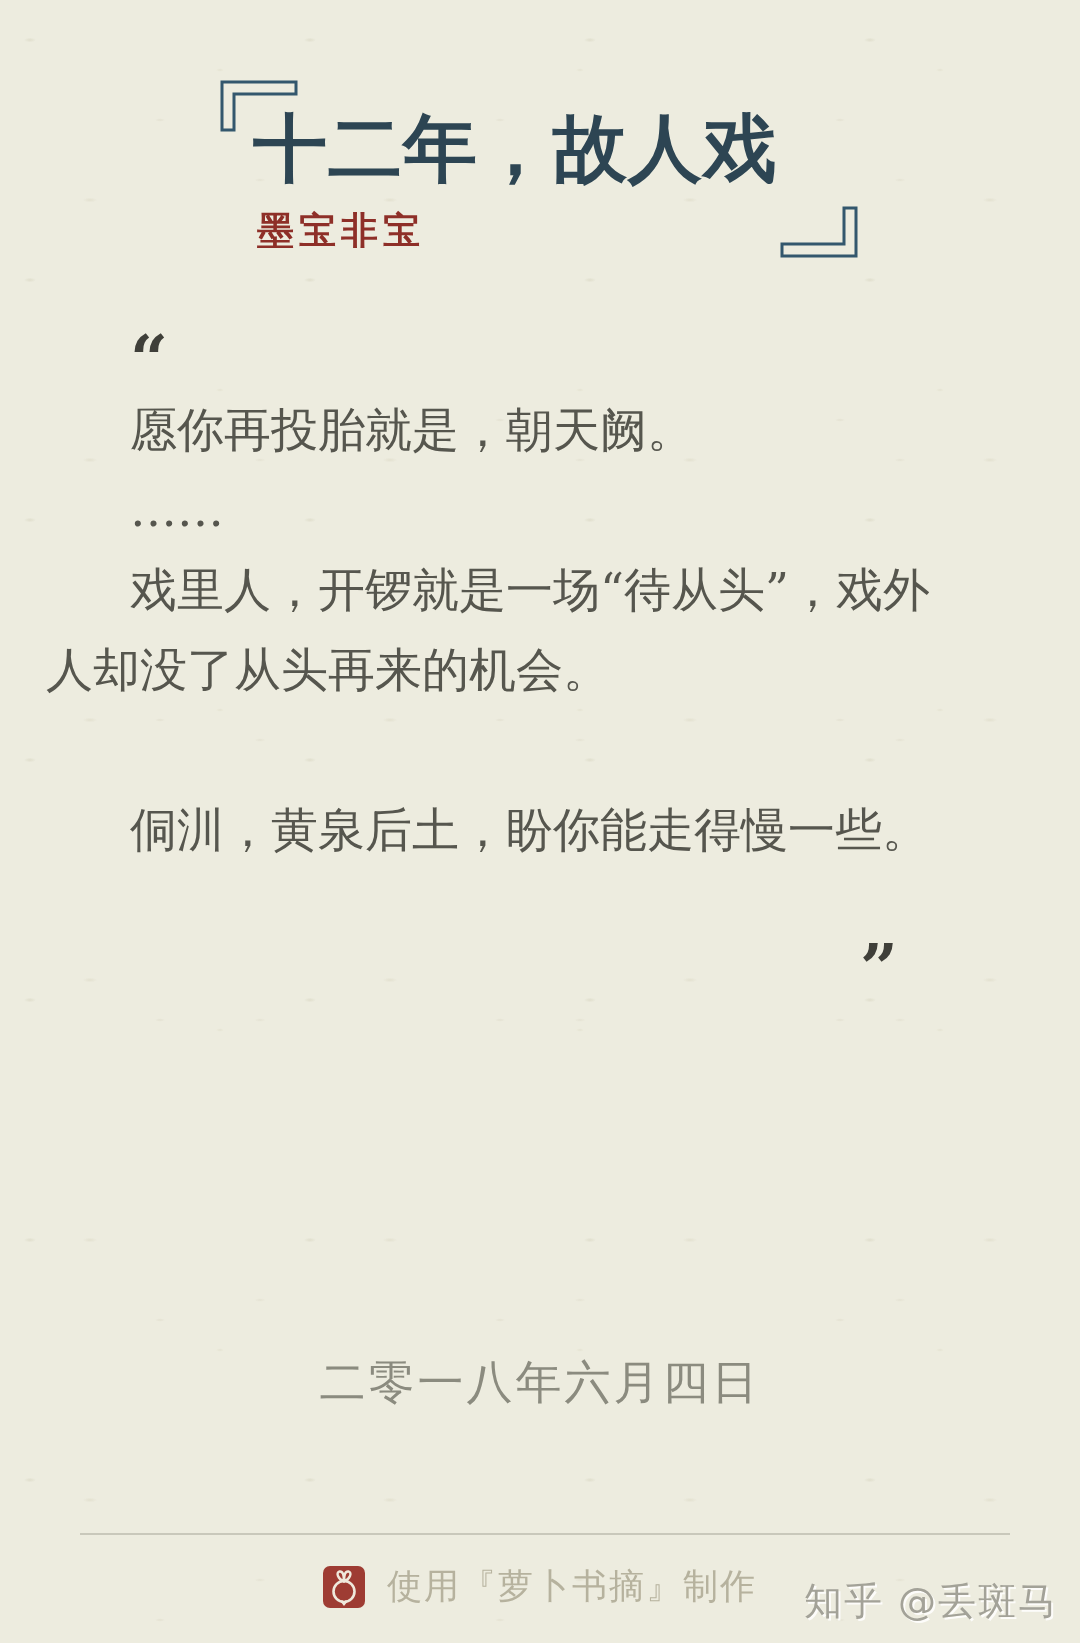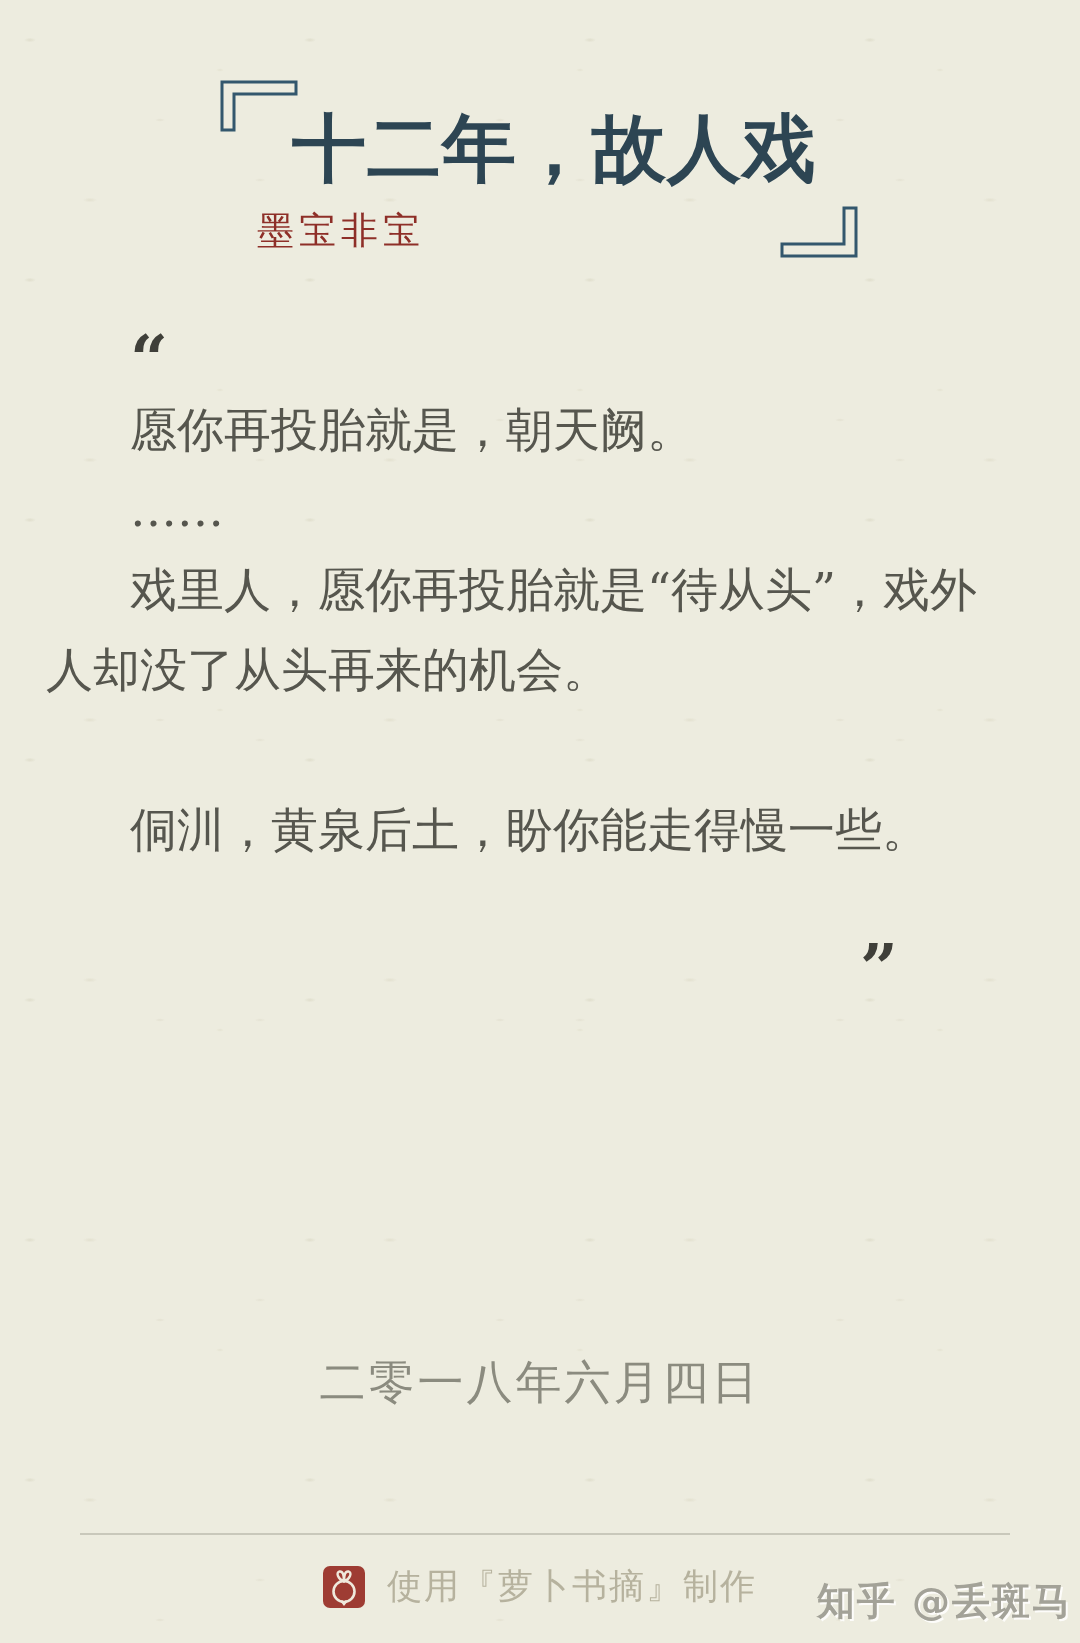--- a/index.html
+++ b/index.html
@@ -19,25 +19,25 @@
       radial-gradient(ellipse 9px 3px at 260px 180px, rgba(200,195,170,.25), transparent 60%);
     background-size:280px 240px,340px 300px,300px 260px,360px 320px,320px 280px;
   }
   .bracket{position:absolute;}
   .bracket svg{display:block;}
   .bracket-tl{left:220px;top:80px;}
   .bracket-br{left:780px;top:204px;}
   .title{
     position:absolute;left:253px;top:100px;
     font-size:74px;font-weight:700;letter-spacing:1px;
-    color:#2d4553;white-space:nowrap;margin-left:39px;
+    color:#2d4553;white-space:nowrap;
   }
   .author{
     position:absolute;left:257px;top:206px;
-    font-size:37px;font-weight:400;letter-spacing:5px;
+    font-size:37px;font-weight:700;letter-spacing:5px;
     color:#8e2f28;white-space:nowrap;
   }
   .body{
     position:absolute;left:46px;top:328px;width:940px;
     color:#56564e;font-size:47px;
   }
   .qmark{
     color:#3f3f39;font-weight:700;font-size:66px;line-height:62px;
     height:62px;
   }
@@ -58,25 +58,24 @@
   .footer{
     position:absolute;left:0;top:1563px;width:1080px;
     display:flex;justify-content:center;align-items:center;gap:22px;
   }
   .applogo{width:42px;height:42px;flex:0 0 auto;}
   .applogo svg{display:block;}
   .credit{
     font-size:35px;letter-spacing:2px;color:#b6b29e;white-space:nowrap;
   }
   .watermark{
-    position:absolute;right:8px;top:1576px;
+    position:absolute;right:22px;top:1576px;
     font-size:38px;letter-spacing:2px;color:#a3a298;white-space:nowrap;
     font-family:"DejaVu Sans","Liberation Sans",sans-serif;
     text-shadow:2px 2px 0 rgba(255,255,255,0.85);
-    font-weight:bold;
   }
 </style>
 </head>
 <body>
 
 <div class="card">
 
   <div class="bracket bracket-tl">
     <svg width="78" height="52" viewBox="0 0 78 52">
       <path d="M2,50 L2,2 L76,2 L76,14 L14,14 L14,50 Z" fill="none" stroke="#33576d" stroke-width="3"></path>
@@ -89,21 +88,21 @@
   <div class="bracket bracket-br">
     <svg width="78" height="54" viewBox="0 0 78 54">
       <path d="M76,4 L76,52 L2,52 L2,40 L64,40 L64,4 Z" fill="none" stroke="#33576d" stroke-width="3"></path>
     </svg>
   </div>
 
   <div class="body">
     <div class="qmark open">“</div>
     <div class="bline ind">愿你再投胎就是，朝天阙。</div>
     <div class="bline ind">……</div>
-    <div class="bline ind">戏里人，愿你再投胎就是“待从头”，戏外</div>
+    <div class="bline ind">戏里人，开锣就是一场“待从头”，戏外</div>
     <div class="bline">人却没了从头再来的机会。</div>
     <div class="bline ind gap">侗汌，黄泉后土，盼你能走得慢一些。</div>
     <div class="qmark close">”</div>
   </div>
 
   <div class="date">二零一八年六月四日</div>
 
   <div class="divider"></div>
 
   <div class="footer">

